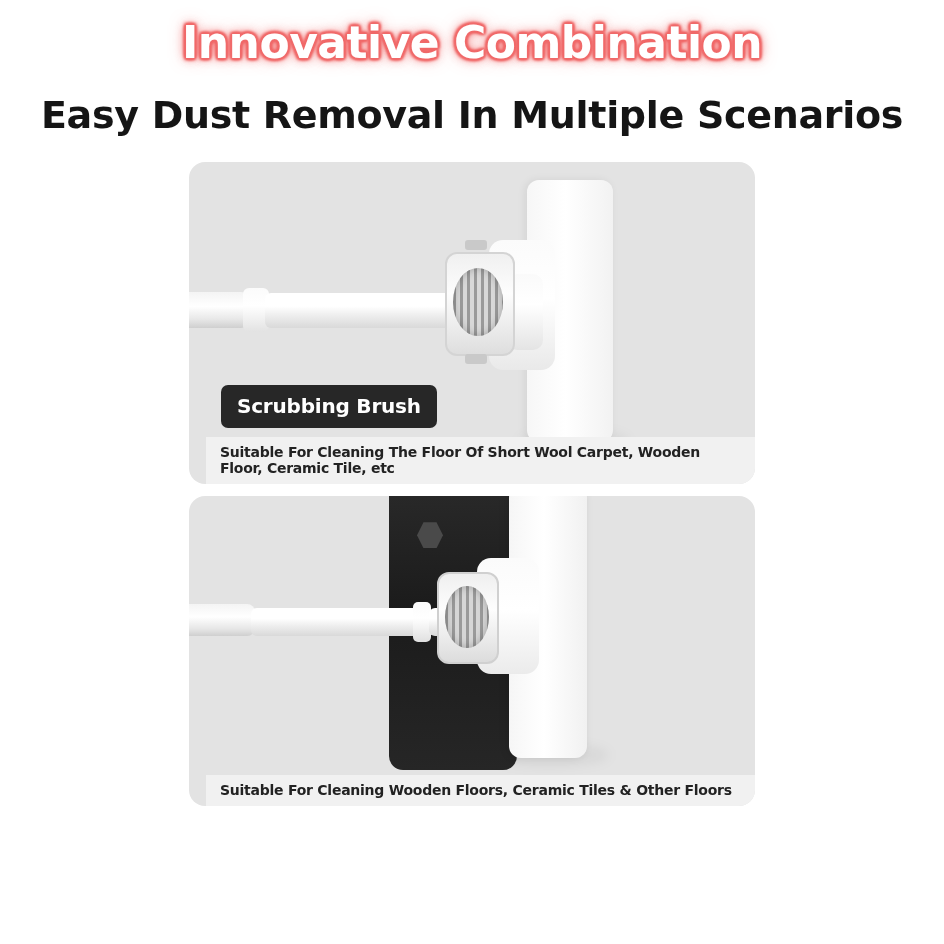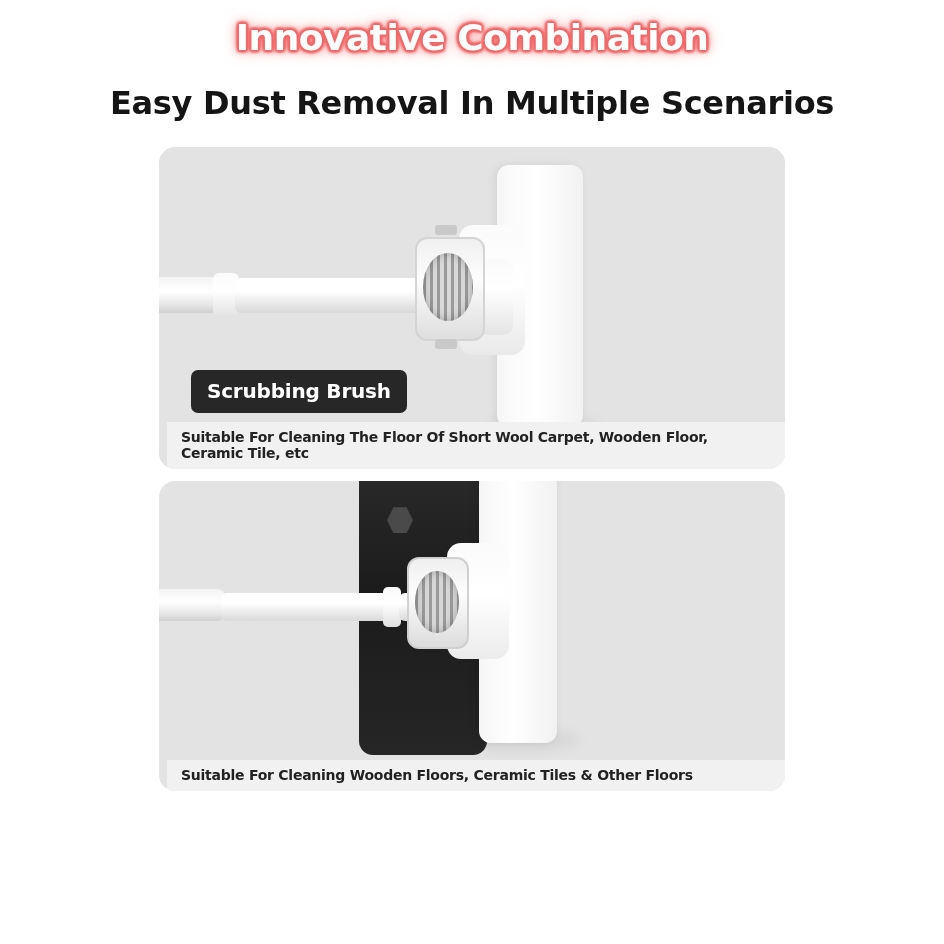--- a/index.html
+++ b/index.html
@@ -23,54 +23,54 @@
 
   
   .headline {
     text-align: center;
     padding-top: 18px;
     line-height: 1.12;
   }
   .headline-line {
     font-family: "DejaVu Sans", sans-serif;
     font-weight: bold;
-    font-size: 36px;
+    font-size: 44px;
     letter-spacing: -0.5px;
     color: #ffffff;
     -webkit-text-stroke: 0px;
     text-shadow:
       0 0 2px #f06a6a,
       2px 0 2px #f06a6a,
       -2px 0 2px #f06a6a,
       0 2px 2px #f06a6a,
       0 -2px 2px #f06a6a,
       2px 2px 3px #f06a6a,
       -2px -2px 3px #f06a6a,
       2px -2px 3px #f06a6a,
       -2px 2px 3px #f06a6a,
       0 0 10px rgba(240,90,90,0.85),
       0 0 16px rgba(240,90,90,0.55);
   }
   .subheadline {
     text-align: center;
     font-family: "DejaVu Sans", sans-serif;
-    font-size: 32px;
+    font-size: 38px;
     font-weight: 600;
     color: #151515;
     margin-top: 26px;
     letter-spacing: -0.3px;
   }
 
   
   .cards {
     margin-top: 25px;
   }
   .card {
     position: relative;
-    width: 626px;
+    width: 566px;
     margin: 0 auto;
     background: #e3e3e3;
     border-radius: 16px;
     overflow: hidden;
   }
   .card.first { height: 322px; }
   .card.second { height: 310px; margin-top: 12px; }
 
   .scene {
     position: absolute;
@@ -251,21 +251,21 @@
     padding: 9px 16px;
     letter-spacing: -0.2px;
     line-height: 1.25;
   }
   .chip1 { left: 32px; bottom: 56px; }
   .chip2 { left: 26px; bottom: 38px; }
   .chip2 .chip-line { display: block; }
 
   .caption {
     position: absolute;
-    left: 8px; right: 0; bottom: 0;
+    left: 17px; right: 0; bottom: 0;
     background: #f1f1f1;
     color: #222222;
     font-family: "DejaVu Sans", sans-serif;
     font-size: 14.5px;
     font-weight: 600;
     padding: 7px 14px 8px 14px;
     box-sizing: border-box;
     letter-spacing: -0.25px;
   }
   .caption.c1 { font-size: 14px; }

